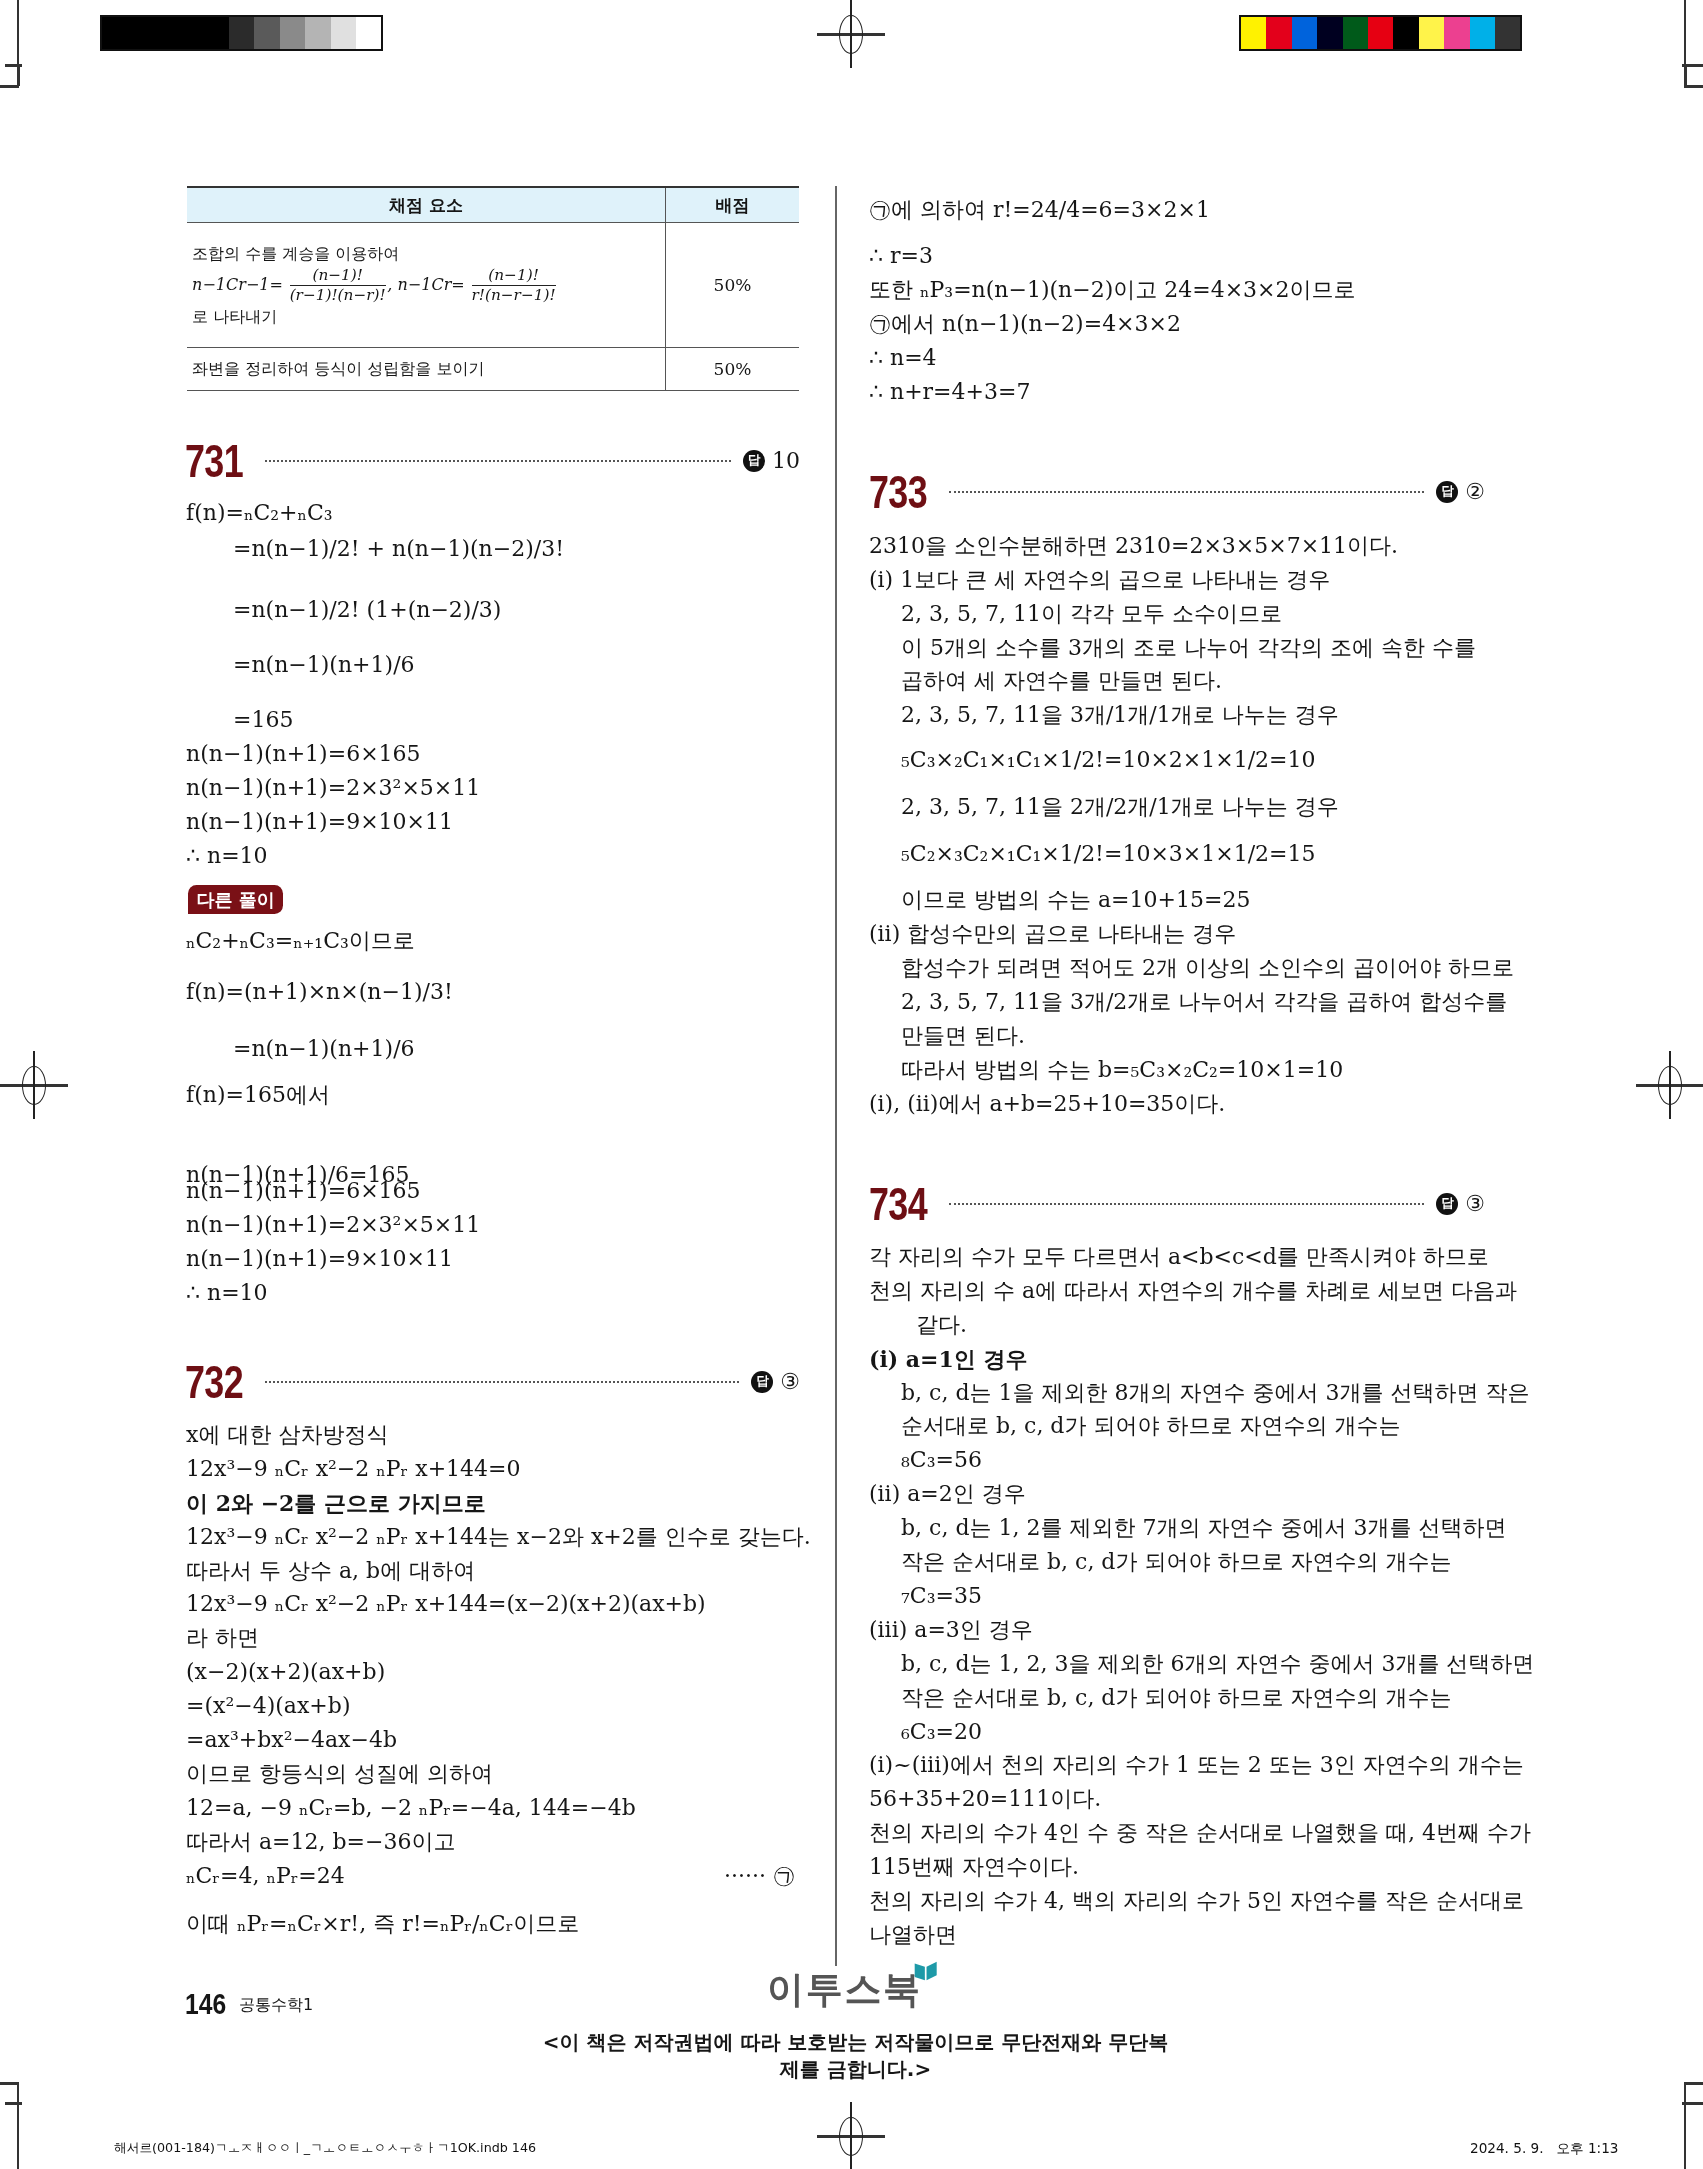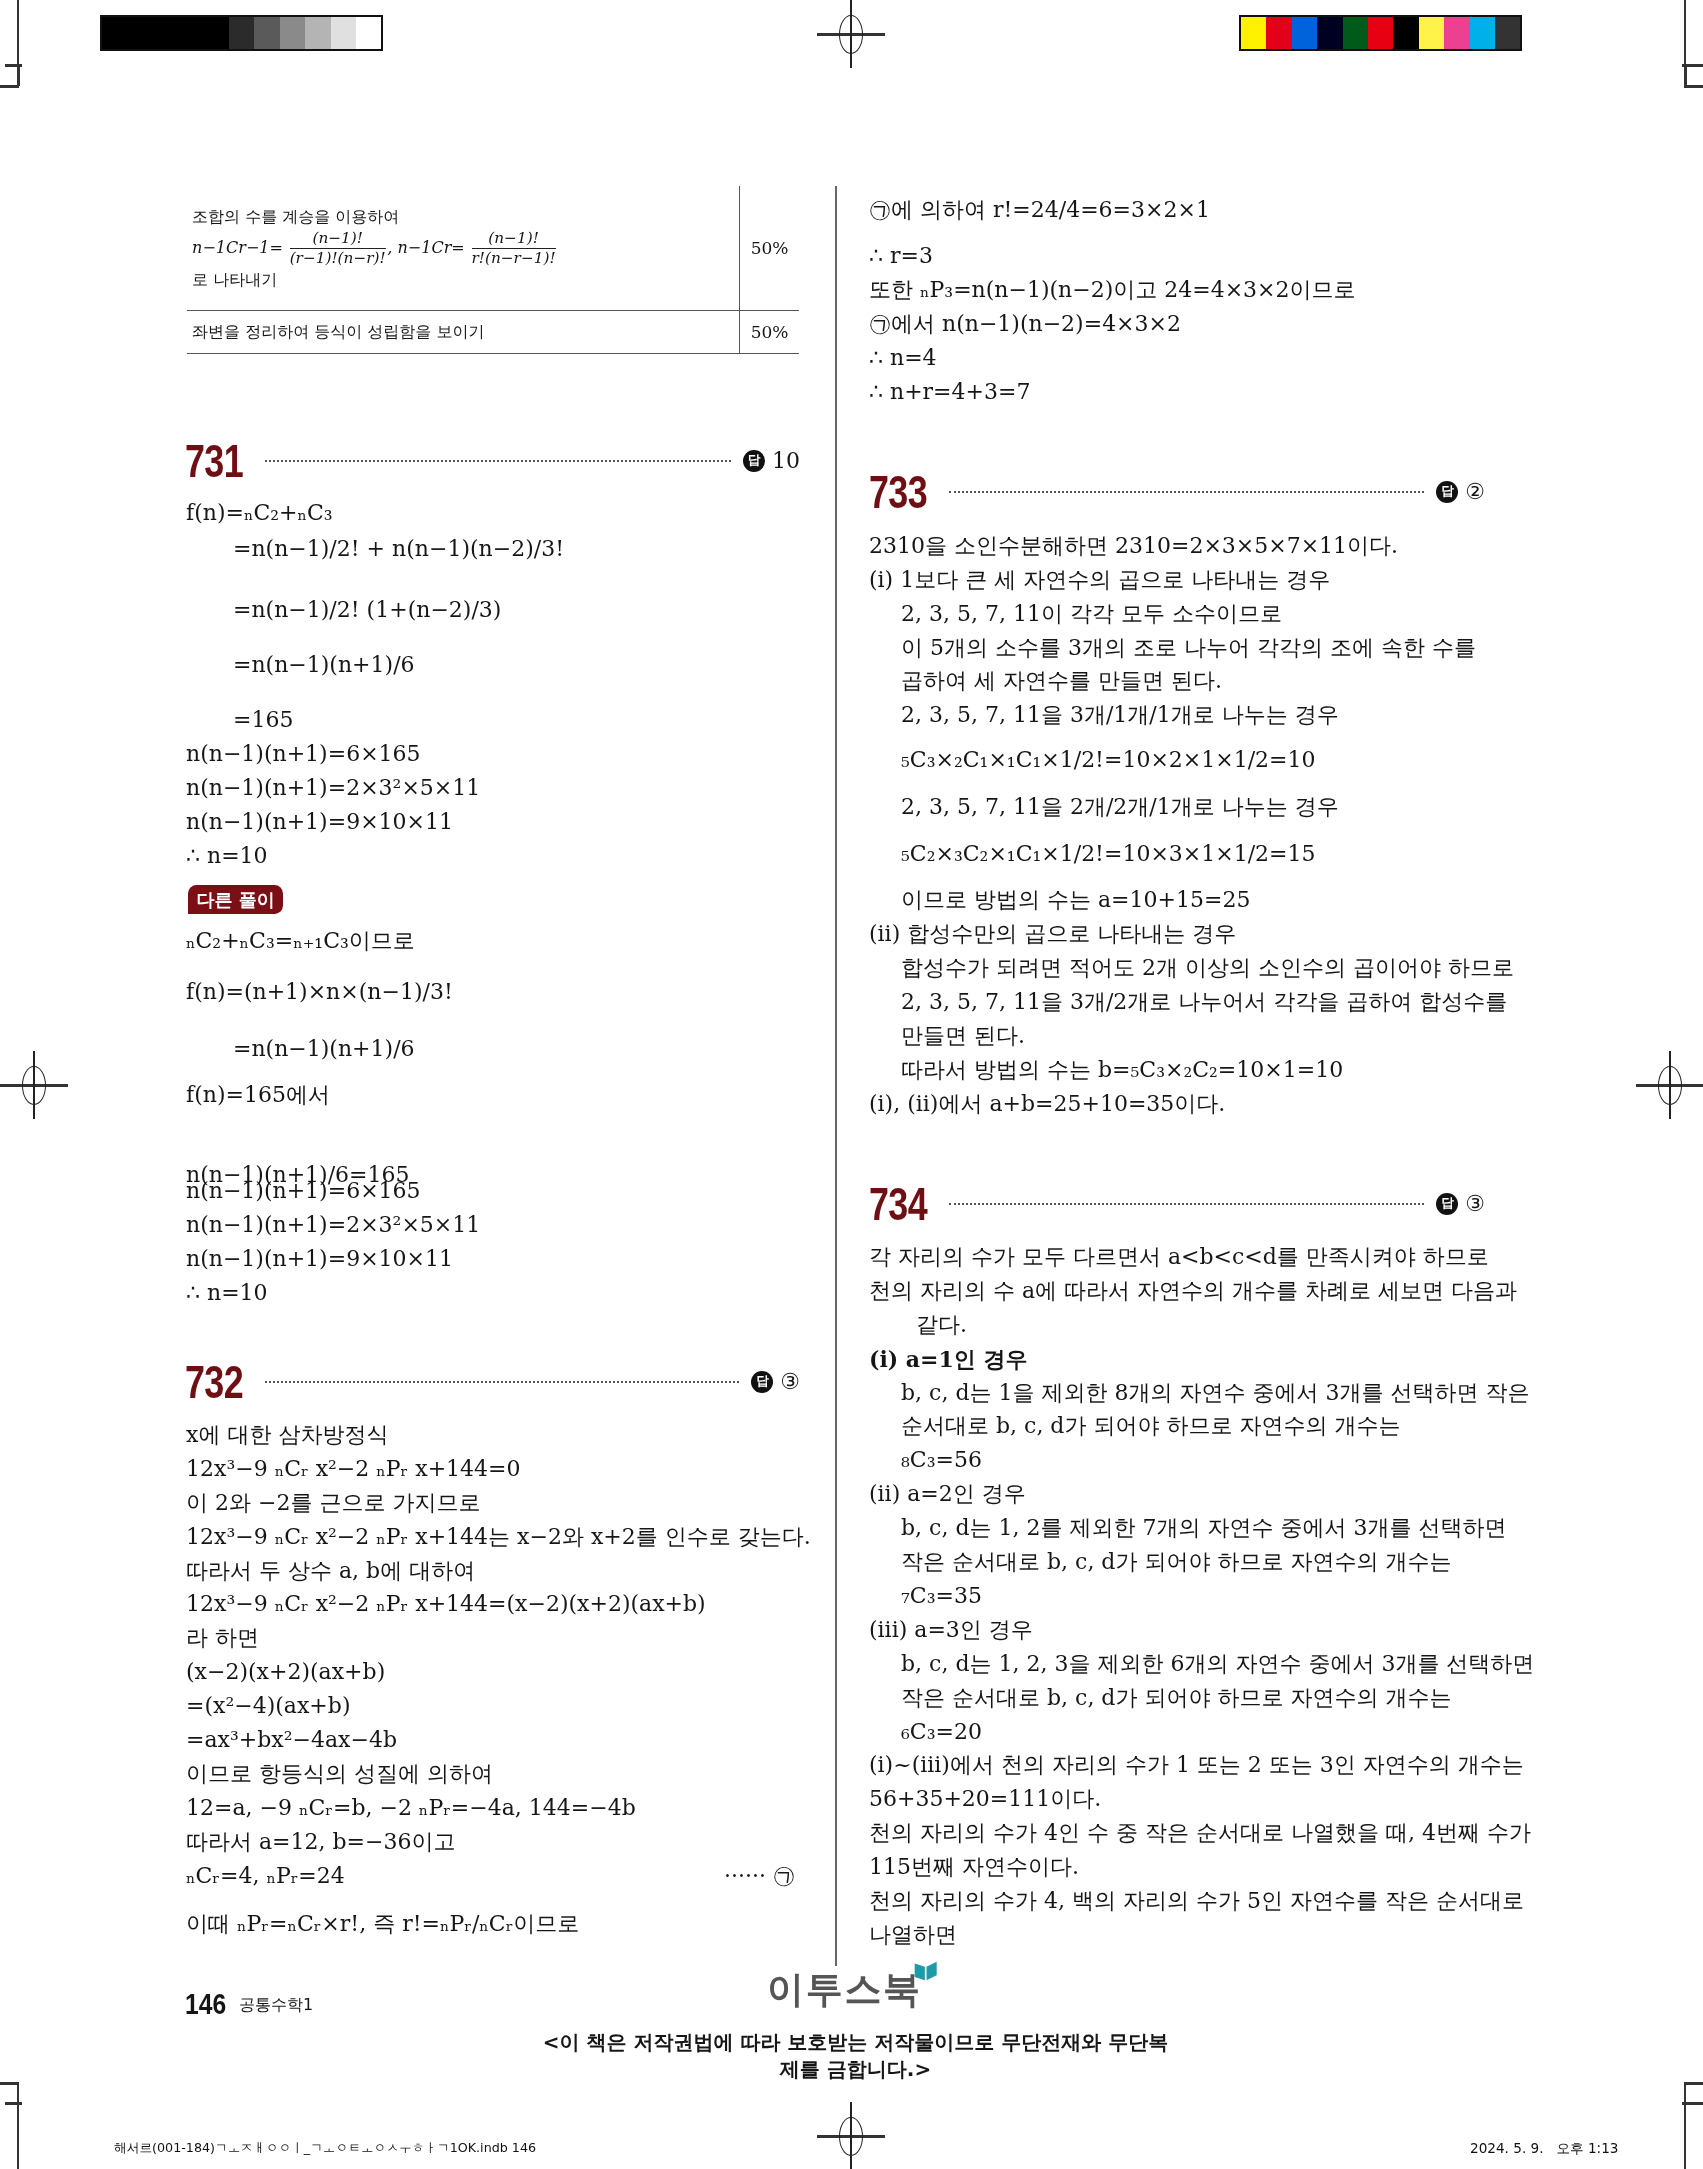--- a/index.html
+++ b/index.html
@@ -109,20 +109,24 @@
 <div class="reg" style="left:1636px;top:1051px;">
     <div class="h"></div>
     <div class="v"></div>
     <div class="o"></div>
   </div>
 
 <div class="divider"></div>
 
 <table class="score" style="left:187px;top:186px;width:612px;">
   <tbody>
+      <tr>
+    <th class="c1">채점 요소</th>
+    <th style="width:131px;">배점</th>
+  </tr>
   <tr>
     <td class="c1" style="height:114px;">
       <div style="line-height:25.4px;">조합의 수를 계승을 이용하여</div>
       <div class="math it" style="font-size:16px;line-height:20.3px;white-space:nowrap;">
         <span>n−1Cr−1=</span>
         <span class="frac" style="font-size:15.3px;"><span class="num" style="line-height:18.6px;">(n−1)!</span><span class="den" style="line-height:18.6px;">(r−1)!(n−r)!</span></span>,
         <span>n−1Cr=</span>
         <span class="frac" style="font-size:15.3px;"><span class="num" style="line-height:18.6px;">(n−1)!</span><span class="den" style="line-height:18.6px;">r!(n−r−1)!</span></span>
       </div>
       <div style="line-height:25.4px;">로 나타내기</div>
@@ -172,21 +176,21 @@
 <div class="phead" style="left:185px;top:1356px;width:615px;height:51px;">
   <span class="pnum">732</span>
   <span class="dots"></span>
   <span class="ans-mark">답</span>
   <span class="ans-val">③</span>
 </div>
 
 <div class="col" style="left:186px;width:614px;">
   <div class="line math" style="top:1418px;">x에 대한 삼차방정식</div>
   <div class="line math" style="top:1452px;">12x³−9 ₙCᵣ x²−2 ₙPᵣ x+144=0</div>
-  <div class="line math" style="top:1486px;">이 2와 −2를 근으로 가지므로</div>
+  <div class="line math" style="top:1486px;font-weight:bold;">이 2와 −2를 근으로 가지므로</div>
   <div class="line math" style="top:1520px;">12x³−9 ₙCᵣ x²−2 ₙPᵣ x+144는 x−2와 x+2를 인수로 갖는다.</div>
   <div class="line math" style="top:1554px;">따라서 두 상수 a, b에 대하여</div>
   <div class="line math" style="top:1587px;">12x³−9 ₙCᵣ x²−2 ₙPᵣ x+144=(x−2)(x+2)(ax+b)</div>
   <div class="line math" style="top:1621px;">라 하면</div>
   <div class="line math" style="top:1655px;">(x−2)(x+2)(ax+b)</div>
   <div class="line math" style="top:1689px;">=(x²−4)(ax+b)</div>
   <div class="line math" style="top:1723px;">=ax³+bx²−4ax−4b</div>
   <div class="line math" style="top:1757px;">이므로 항등식의 성질에 의하여</div>
   <div class="line math" style="top:1791px;">12=a, −9 ₙCᵣ=b, −2 ₙPᵣ=−4a, 144=−4b</div>
   <div class="line math" style="top:1825px;">따라서 a=12, b=−36이고</div>

